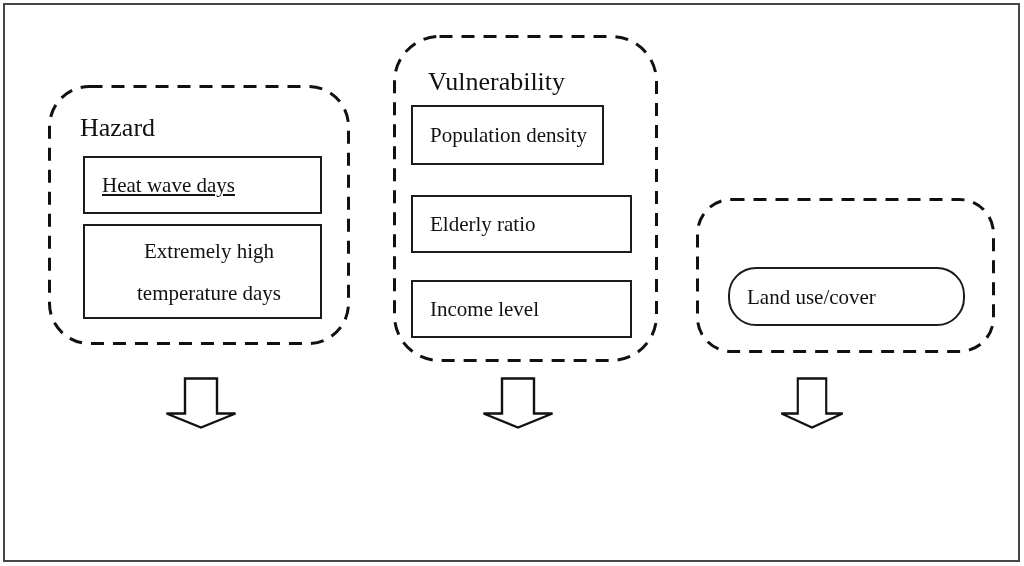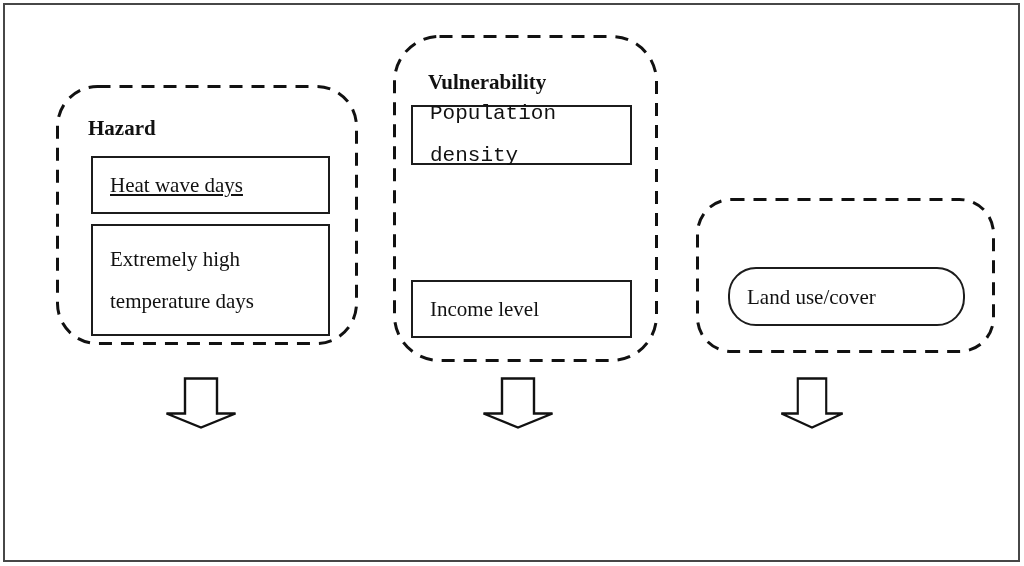--- a/index.html
+++ b/index.html
@@ -14,24 +14,23 @@
   }
   .frame {
     position: absolute;
     left: 3px; top: 3px; right: 4px; bottom: 4px;
     border: 2px solid #474747;
   }
   .group { position: absolute; }
   .outline { position: absolute; left: 0; top: 0; }
   .group-title {
     position: absolute;
-    font-size: 21px;
+    font-size: 26px;
     line-height: 26px;
     white-space: nowrap;
-    font-weight: bold;
   }
   .item-box {
     position: absolute;
     box-sizing: border-box;
     border: 2px solid #1c1c1c;
     background: #ffffff;
     display: flex;
     align-items: center;
     padding-left: 17px;
     padding-right: 4px;
@@ -44,35 +43,36 @@
     text-align: center;
   }
   .arrow { position: absolute; }
 </style>
 </head>
 <body>
 
 <div class="stage">
   <div class="frame"></div>
 
-  <div class="group" style="left:56px; top:85px; width:302px; height:260px;">
+  <div class="group" style="left:48px; top:85px; width:302px; height:260px;text-align:center;">
     <svg class="outline" width="302" height="260">
       <rect x="1.5" y="1.5" width="299" height="257" rx="40" ry="40" fill="none" stroke="#111111" stroke-width="3" stroke-dasharray="13 9"></rect>
     </svg>
     <div class="group-title" style="left:32px; top:30px;">Hazard</div>
     <div class="item-box" style="left:35px; top:71px; width:239px; height:58px;text-decoration:underline;">Heat wave days</div>
-    <div class="item-box" style="left:35px; top:139px; width:239px; height:112px;">Extremely high temperature days</div>
+    <div class="item-box" style="left:35px; top:139px; width:239px; height:95px;">Extremely high temperature days</div>
   </div>
 
   <div class="group" style="left:393px; top:35px; width:265px; height:327px;">
     <svg class="outline" width="265" height="327">
       <rect x="1.5" y="1.5" width="262" height="324" rx="45" ry="45" fill="none" stroke="#111111" stroke-width="3" stroke-dasharray="13 9"></rect>
     </svg>
     <div class="group-title" style="left:35px; top:34px;">Vulnerability</div>
-    <div class="item-box" style="left:18px; top:70px; width:221px; height:60px;font-family:Liberation Mono, monospace;">Population density</div>
+    <div class="item-box" style="left:18px; top:70px; width:193px; height:60px;">Population density</div>
+    <div class="item-box" style="left:18px; top:160px; width:221px; height:58px;">Elderly ratio</div>
     <div class="item-box" style="left:18px; top:245px; width:221px; height:58px;">Income level</div>
   </div>
 
   <div class="group" style="left:696px; top:198px; width:299px; height:155px;">
     <svg class="outline" width="299" height="155">
       <rect x="1.5" y="1.5" width="296" height="152" rx="34" ry="34" fill="none" stroke="#111111" stroke-width="3" stroke-dasharray="13 9"></rect>
     </svg>
     <div class="item-box" style="left:32px; top:69px; width:237px; height:59px;border-radius:28px;">Land use/cover</div>
   </div>
 

